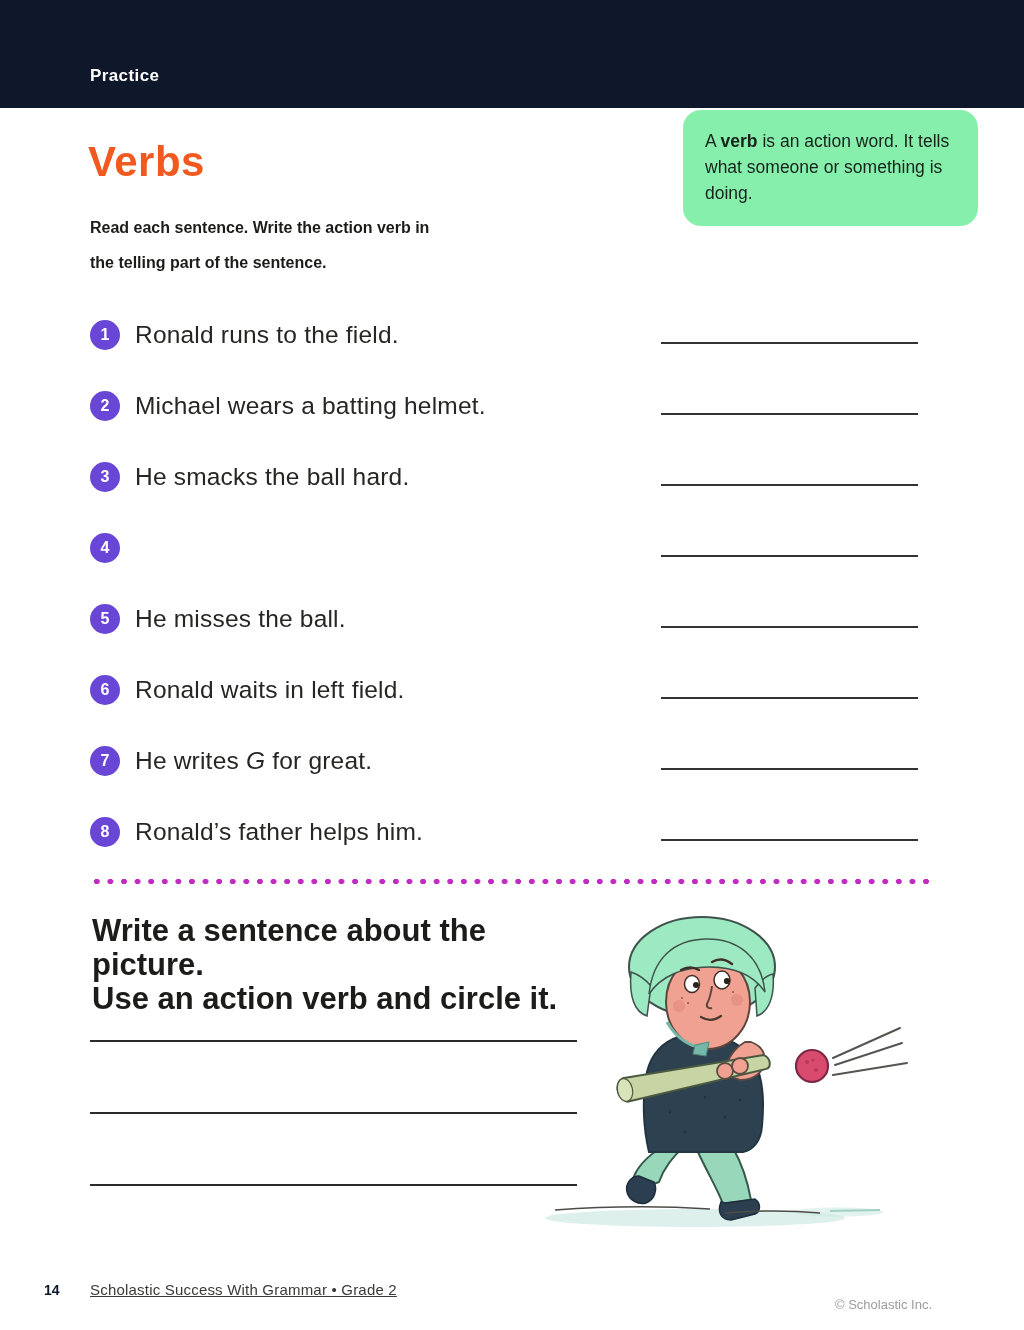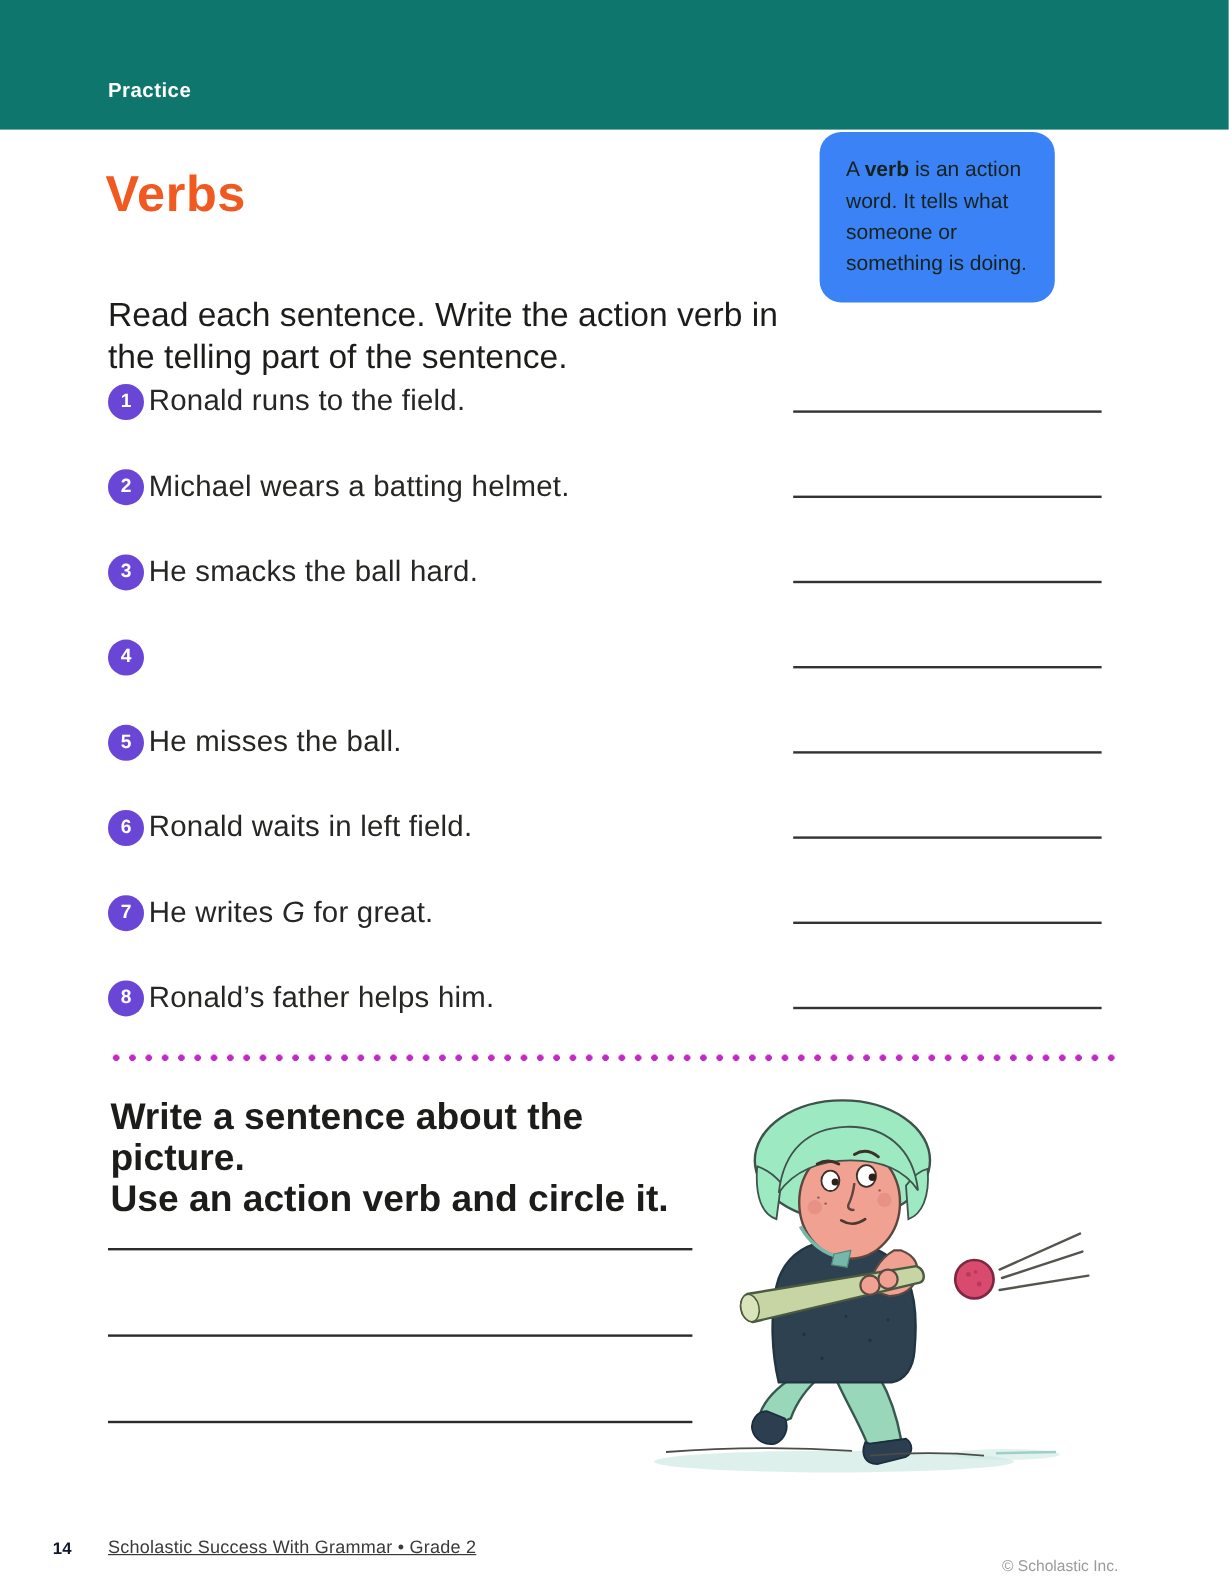--- a/index.html
+++ b/index.html
@@ -5,46 +5,46 @@
   html,body{margin:0;padding:0;}
   body{
     width:1024px;height:1330px;background:#ffffff;
     font-family:"Liberation Sans", sans-serif;
     color:#222220;
     position:relative;overflow:hidden;
   }
   .page{position:absolute;left:0;top:0;width:1024px;height:1330px;}
 
   
-  .band{position:absolute;left:0;top:0;width:1024px;height:108px;background:#0f766e;}
+  .band{position:absolute;left:0;top:0;width:1024px;height:108px;background:#0f172a;}
   .band-label{position:absolute;left:90px;top:66px;color:#ffffff;font-weight:700;font-size:17px;letter-spacing:.4px;}
 
   
   .callout{
-    position:absolute;left:683px;top:110px;width:196px;box-sizing:border-box;
-    background:#3b82f6;border-radius:18px;padding:18px 18px 20px 22px;
+    position:absolute;left:683px;top:110px;width:295px;box-sizing:border-box;
+    background:#86efac;border-radius:18px;padding:18px 18px 20px 22px;
   }
   .callout p{margin:0;font-size:17.5px;line-height:26px;color:#15231b;}
   .callout b{font-weight:700;}
 
   
   .title{position:absolute;left:88px;top:138px;font-size:42px;font-weight:700;color:#f0591f;letter-spacing:.5px;}
   .instructions{
     position:absolute;left:90px;top:210px;width:560px;
-    font-size:28px;font-weight:400;line-height:35px;color:#1c1c1a;white-space:pre-line;margin-top:35px;
+    font-size:16px;font-weight:700;line-height:35px;color:#1c1c1a;white-space:pre-line;
   }
 
   
   .item{position:absolute;left:90px;height:32px;display:flex;align-items:center;}
   .badge{
     width:30px;height:30px;border-radius:50%;background:#6a46d6;flex:0 0 30px;
     display:flex;align-items:center;justify-content:center;
     color:#fff;font-size:16px;font-weight:700;
   }
-  .sentence{margin-left:4px;font-size:24.5px;color:#262624;letter-spacing:.2px;white-space:nowrap;}
+  .sentence{margin-left:15px;font-size:24.5px;color:#262624;letter-spacing:.2px;white-space:nowrap;}
   .sentence em{font-style:italic;}
   .blank{position:absolute;left:661px;width:257px;height:0;border-top:2px solid #333331;}
 
   
   .dots{
     position:absolute;left:90px;top:878px;width:842px;height:7px;
     background-image:radial-gradient(circle,#c12bc4 2.6px,rgba(0,0,0,0) 2.9px);
     background-size:13.6px 7px;background-repeat:repeat-x;
   }
 

